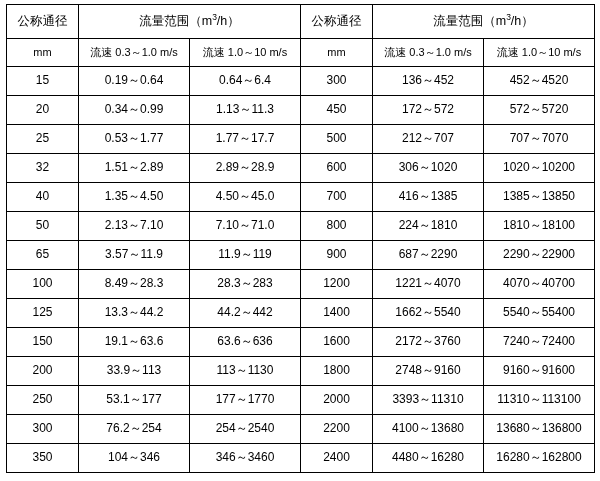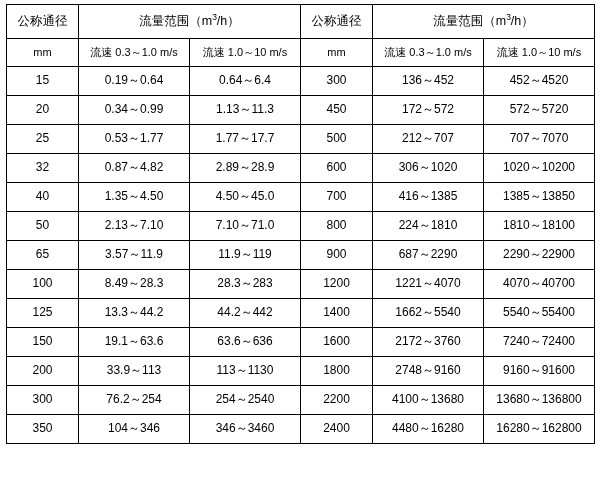--- a/index.html
+++ b/index.html
@@ -115,21 +115,21 @@
         <tr>
           <td>25</td>
           <td>0.53～1.77</td>
           <td>1.77～17.7</td>
           <td>500</td>
           <td>212～707</td>
           <td>707～7070</td>
         </tr>
         <tr>
           <td>32</td>
-          <td>0.87～4.82</td>
+          <td>1.51～2.89</td>
           <td>2.89～28.9</td>
           <td>600</td>
           <td>306～1020</td>
           <td>1020～10200</td>
         </tr>
         <tr>
           <td>40</td>
           <td>1.35～4.50</td>
           <td>4.50～45.0</td>
           <td>700</td>
@@ -178,20 +178,28 @@
         </tr>
         <tr>
           <td>200</td>
           <td>33.9～113</td>
           <td>113～1130</td>
           <td>1800</td>
           <td>2748～9160</td>
           <td>9160～91600</td>
         </tr>
         <tr>
+          <td>250</td>
+          <td>53.1～177</td>
+          <td>177～1770</td>
+          <td>2000</td>
+          <td>3393～11310</td>
+          <td>11310～113100</td>
+        </tr>
+        <tr>
           <td>300</td>
           <td>76.2～254</td>
           <td>254～2540</td>
           <td>2200</td>
           <td>4100～13680</td>
           <td>13680～136800</td>
         </tr>
         <tr>
           <td>350</td>
           <td>104～346</td>

